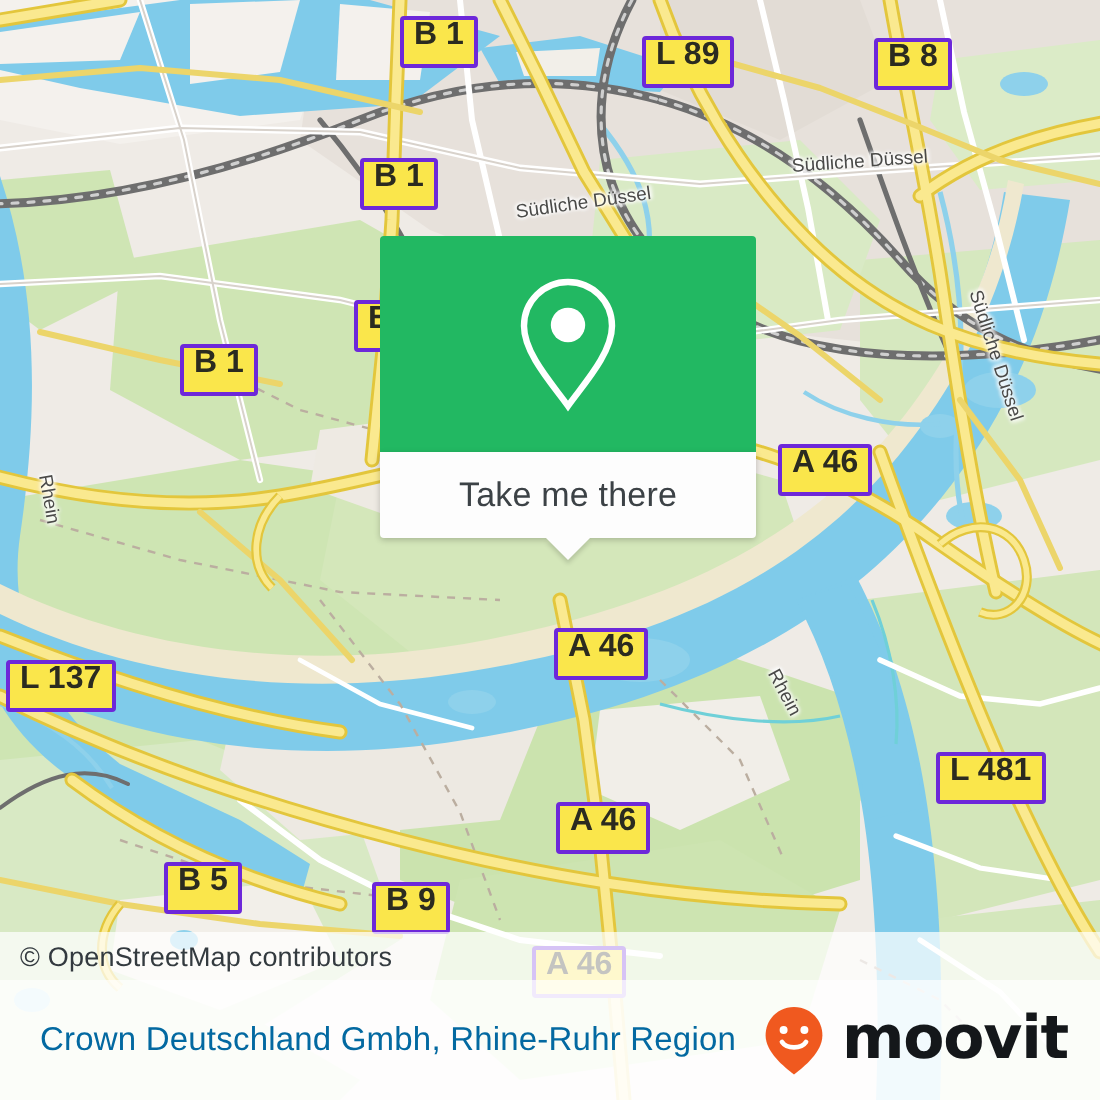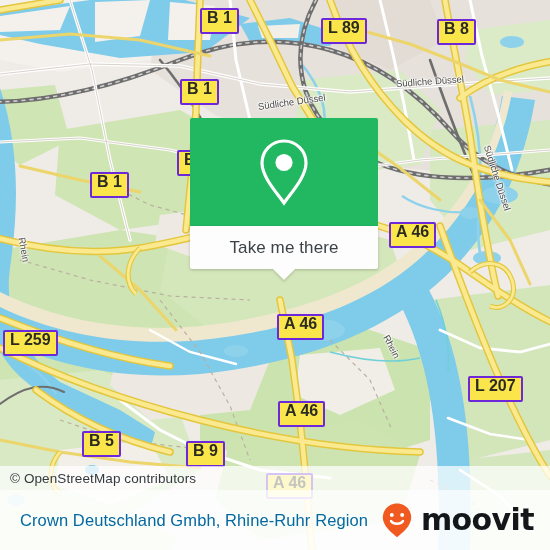--- a/index.html
+++ b/index.html
@@ -264,22 +264,22 @@
 
     <div id="shields">
         <div class="shield" style="left: 200px; top: 8px;">B 1</div>
         <div class="shield" style="left: 321px; top: 18px;">L 89</div>
         <div class="shield" style="left: 437px; top: 19px;">B 8</div>
         <div class="shield" style="left: 180px; top: 79px;">B 1</div>
         <div class="shield" style="left: 177px; top: 150px;">B 1</div>
         <div class="shield" style="left: 90px; top: 172px;">B 1</div>
         <div class="shield" style="left: 389px; top: 222px;">A 46</div>
         <div class="shield" style="left: 277px; top: 314px;">A 46</div>
-        <div class="shield" style="left: 3px; top: 330px;">L 259</div>
-        <div class="shield" style="left: 468px; top: 376px;">L 207</div>
+        <div class="shield" style="left: 3px; top: 330px;">L 137</div>
+        <div class="shield" style="left: 468px; top: 376px;">L 481</div>
         <div class="shield" style="left: 278px; top: 401px;">A 46</div>
         <div class="shield" style="left: 82px; top: 431px;">B 5</div>
         <div class="shield" style="left: 166px; top: 441px; margin-left: 20px;">B 9</div>
         <div class="shield" style="left: 266px; top: 473px;">A 46</div>
       </div>
 
     <div id="mlabels">
         <div class="mlabel" style="left: 258px; top: 101px; transform: rotate(-8deg); transform-origin: left center;">Südliche Düssel</div>
         <div class="mlabel" style="left: 396px; top: 78px; transform: rotate(-4deg); transform-origin: left center;">Südliche Düssel</div>
         <div class="mlabel" style="left: 487px; top: 140px; transform: rotate(72deg); transform-origin: left center;">Südliche Düssel</div>

